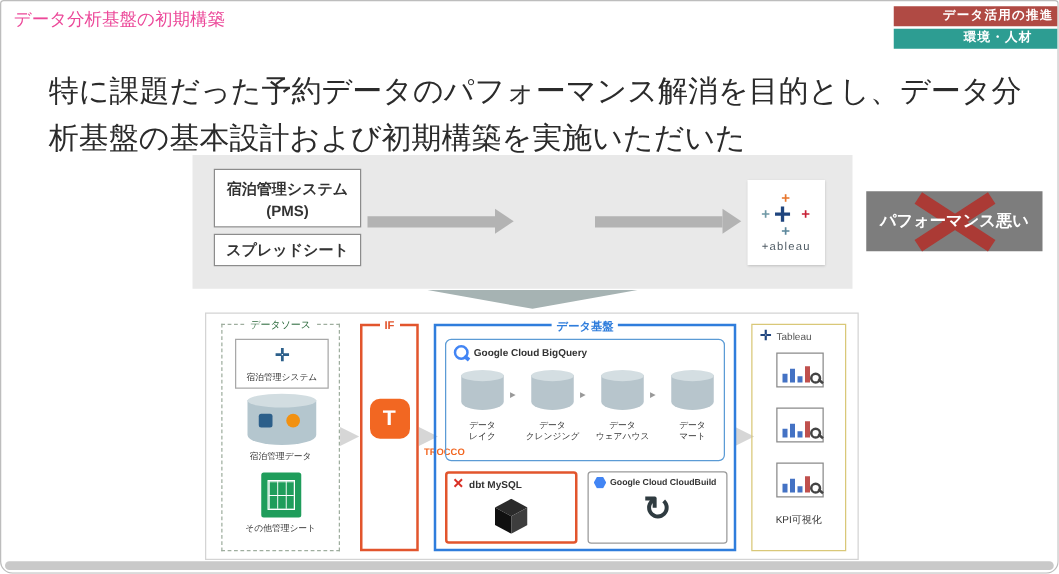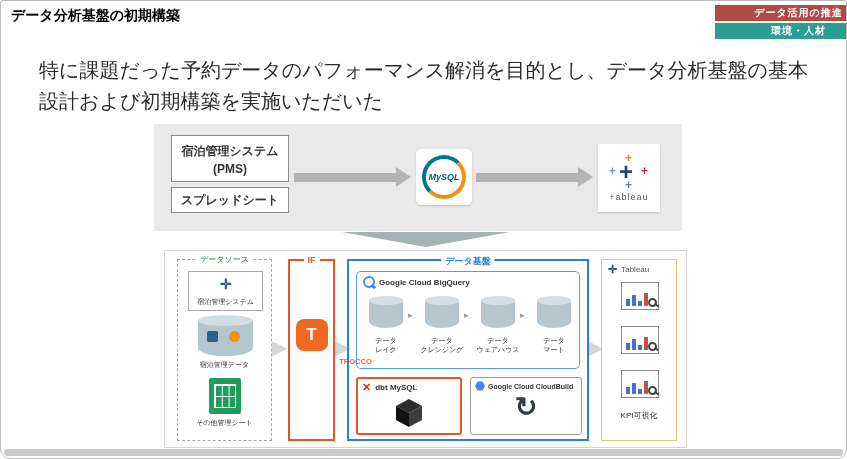--- a/index.html
+++ b/index.html
@@ -1,26 +1,26 @@
 <!DOCTYPE html>
 <html><head>
 <meta charset="utf-8">
 <style>
   * { margin:0; padding:0; box-sizing:border-box; }
   html,body { width:847px; height:459px; background:#fff; font-family:"Liberation Sans",sans-serif; }
   .slide { position:relative; width:847px; height:459px; background:#fff; border:1px solid #bdbdbd; border-radius:3px 3px 10px 10px; overflow:hidden; }
   .slide::after { content:""; position:absolute; left:3px; right:3px; bottom:2px; height:7px; background:#c9c9c9; border-radius:5px; }
 
-  .title { position:absolute; left:10px; top:6px; font-size:14px; font-weight:bold; color:#000000; }
+  .title { position:absolute; left:10px; top:6px; font-size:14px; font-weight:normal; color:#ec4899; }
 
   .badge { position:absolute; right:0; width:131px; height:16px; color:#fff; font-size:10px; font-weight:bold; text-align:center; line-height:16px; letter-spacing:1px;padding-left:36px; }
   .badge1 { top:4px; background:#b04a44; }
   .badge2 { top:22px; background:#2d9d92; }
 
-  .lead { position:absolute; left:38px; top:54px; width:784px; font-size:20px; color:#2b2b2b; line-height:1.55; }
+  .lead { position:absolute; left:38px; top:54px; width:784px; font-size:24px; color:#2b2b2b; line-height:1.55; }
 
   
   .flow { position:absolute; left:153px; top:123px; width:528px; height:107px; background:#e9e9e9; }
   .srcbox { position:absolute; left:17px; background:#fff; border:1px solid #8c8c8c; width:118px; text-align:center; font-size:12px; font-weight:bold; color:#333; }
   .srcbox1 { top:11px; height:47px; padding-top:6px; line-height:1.5; white-space:pre-line; }
   .srcbox2 { top:63px; height:26px; line-height:25px; }
 
   .harrow { position:absolute; height:9px; background:#b3b3b3; top:49px; }
   .harrow::after { content:""; position:absolute; right:-15px; top:-6px; border-left:15px solid #b3b3b3; border-top:10px solid transparent; border-bottom:10px solid transparent; }
   .arrow1 { left:140px; width:102px; }
@@ -128,38 +128,38 @@
   <div class="lead">特に課題だった予約データのパフォーマンス解消を目的とし、データ分析基盤の基本設計および初期構築を実施いただいた</div>
 
   <div class="flow">
     <div class="srcbox srcbox1">宿泊管理システム
 (PMS)</div>
     <div class="srcbox srcbox2">スプレッドシート</div>
 
     <div class="harrow arrow1"></div>
     <div class="harrow arrow2"></div>
 
-    <div class="mysql-card">
-      <div class="mysql-ring">
-        <span class="mysql-text">MySQL</span>
-      </div>
-    </div>
 
     <div class="tab-card">
       <div class="tabplus">
         <span class="tp-c">+</span>
           <span class="tp-t">+</span>
           <span class="tp-l">+</span>
           <span class="tp-r">+</span>
           <span class="tp-b">+</span>
       </div>
       <div class="tab-word">+ableau</div>
     </div>
   </div>
 
+  <div class="problem">
+    <span class="px px1"></span>
+    <span class="px px2"></span>
+    <span class="plabel">パフォーマンス悪い</span>
+  </div>
 
   <div class="down-tri"></div>
 
   <div class="arch">
 
     <div class="sec-ds">
       <div class="sec-title">データソース</div>
       <div class="ds-item1">
         <span class="mini-tab">✛</span>
         <div class="lbl">宿泊管理システム</div>

